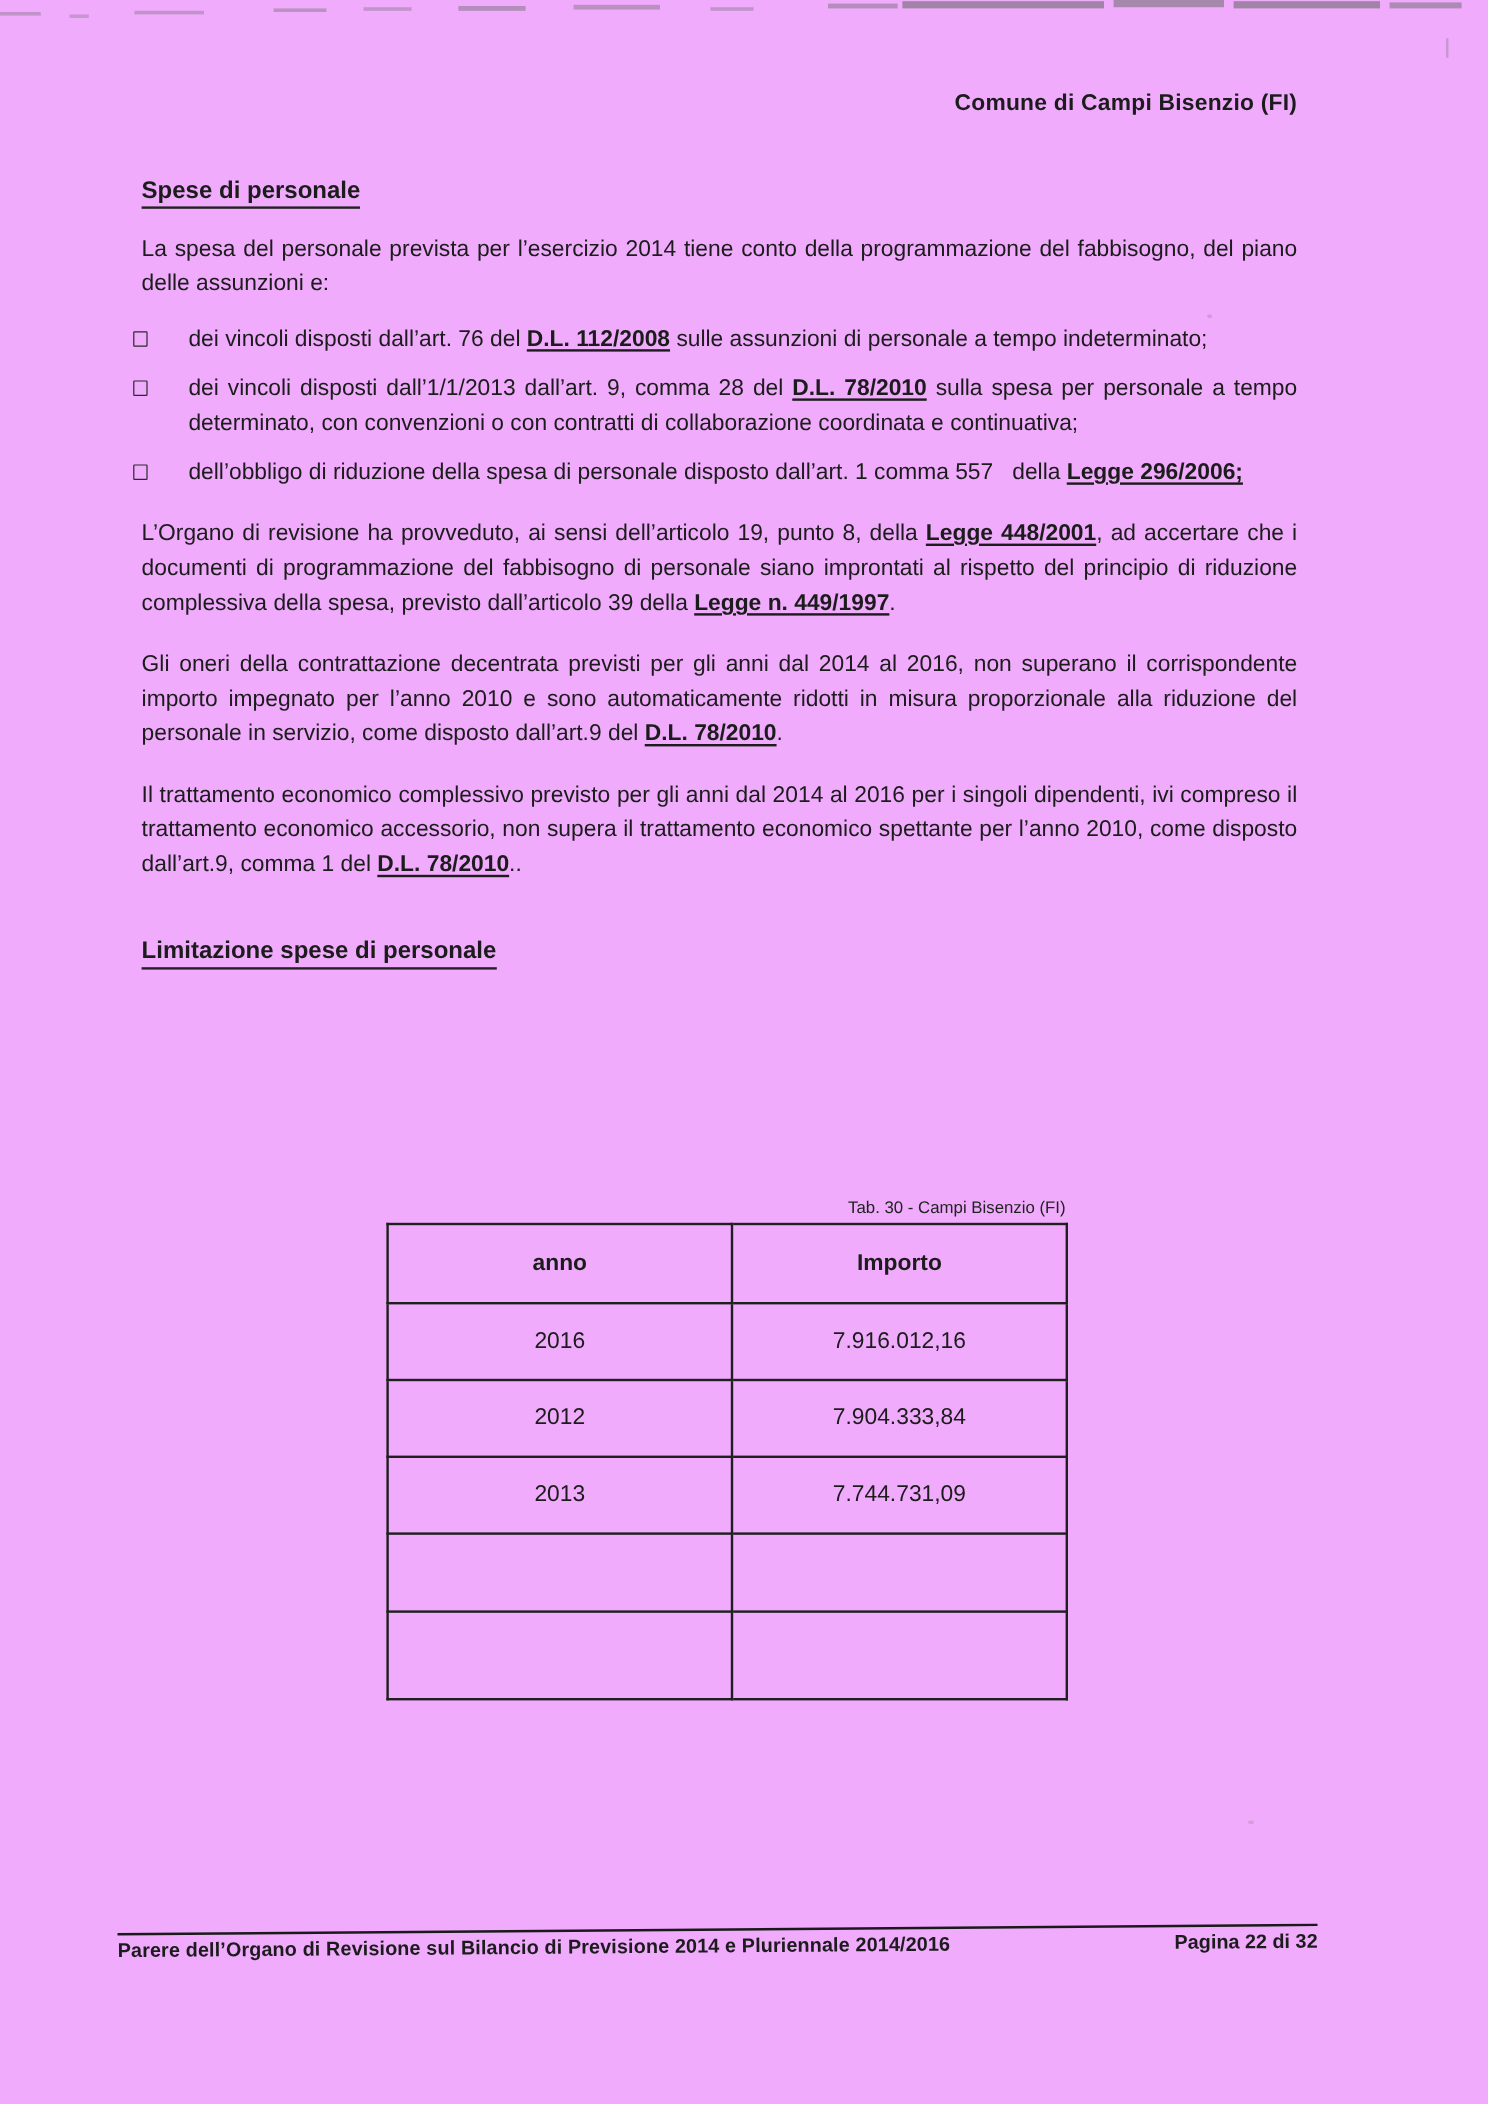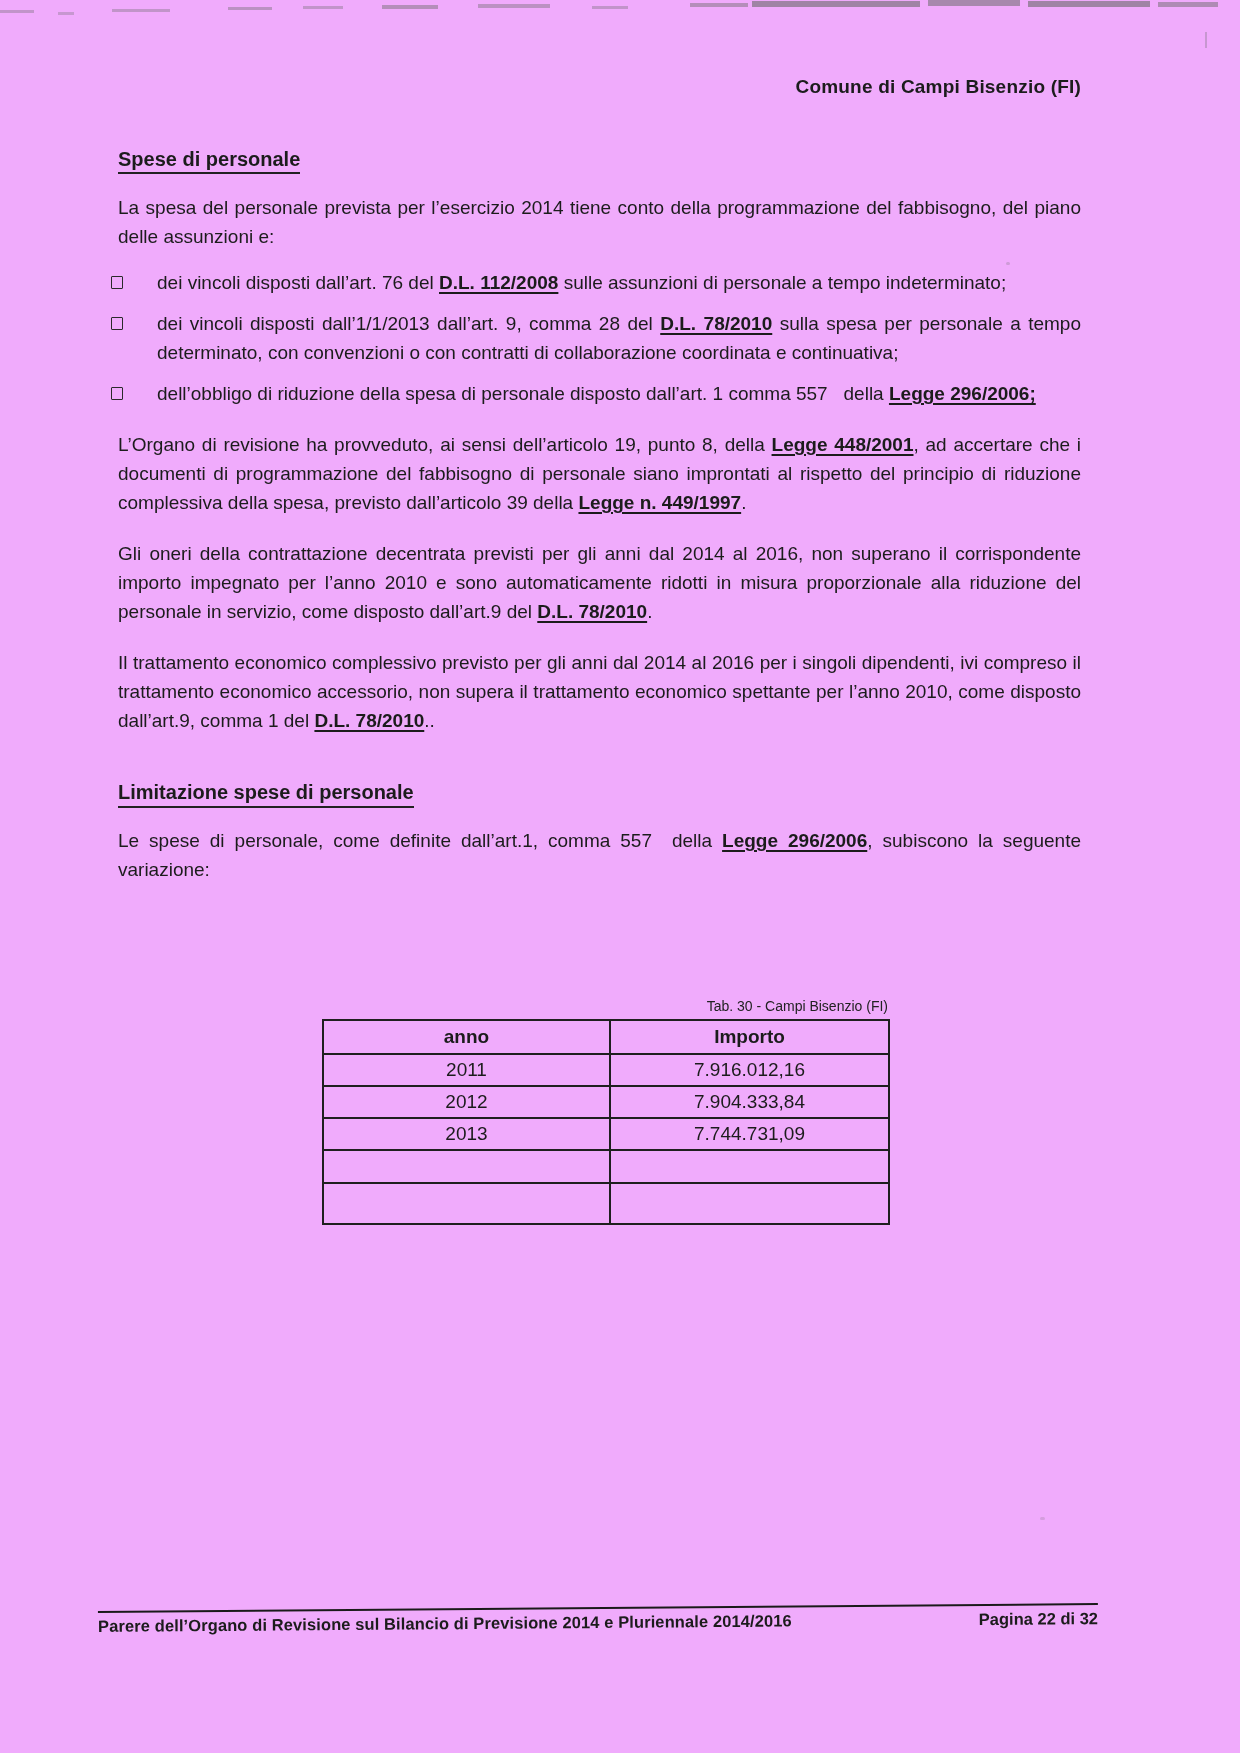--- a/index.html
+++ b/index.html
@@ -89,21 +89,21 @@
   }
   table.data{
     border-collapse:collapse;
     width:568px;
     table-layout:fixed;
   }
   table.data th, table.data td{
     border:2px solid #1f1f1f;
     text-align:center;
     font-size:19px;
-    padding:0;
+    padding:16px;
     height:30px;
     vertical-align:middle;
   }
   table.data{border:2.5px solid #161616;}
   table.data th{font-weight:bold;height:32px;}
   table.data col.c1{width:287px;}
   table.data tr.empty-a td{height:31px;}
   table.data tr.empty-b td{height:39px;}
   
   .footer{
@@ -206,40 +206,39 @@
     <p class="body gap-lg"><span>L’Organo di revisione ha provveduto, ai sensi dell’articolo 19, punto 8, della </span><span class="u">Legge 448/2001</span><span>, ad accertare che i documenti di programmazione del fabbisogno di personale siano improntati al rispetto del principio di riduzione complessiva della spesa, previsto dall’articolo 39 della </span><span class="u">Legge n. 449/1997</span><span>.</span></p>
 
     <p class="body gap-md"><span>Gli oneri della contrattazione decentrata previsti per gli anni dal 2014 al 2016, non superano il corrispondente importo impegnato per l’anno 2010 e sono automaticamente ridotti in misura proporzionale alla riduzione del personale in servizio, come disposto dall’art.9 del </span><span class="u">D.L. 78/2010</span><span>.</span></p>
 
     <p class="body gap-md"><span>Il trattamento economico complessivo previsto per gli anni dal 2014 al 2016 per i singoli dipendenti, ivi compreso il trattamento economico accessorio, non supera il trattamento economico spettante per l’anno 2010, come disposto dall’art.9, comma 1 del </span><span class="u">D.L. 78/2010</span><span>..</span></p>
 
     <div class="heading2">
       <span class="tl">Limitazione spese di personale</span>
     </div>
 
-    <p class="body"><span>Le spese di personale, come definite dall’art.1, comma 557 &nbsp;della </span><span class="u">Legge 296/2006</span><span>, subiscono la seguente variazione:</span></p>
 
   </div>
 
   <div class="table-wrap">
     <div class="tab-caption">Tab. 30 - Campi Bisenzio (FI)</div>
     <table class="data">
       <colgroup>
           <col class="c1">
           <col class="c2">
         </colgroup>
       <thead>
         <tr>
           <th>anno</th>
           <th>Importo</th>
         </tr>
       </thead>
       <tbody>
         <tr>
-          <td>2011</td>
+          <td>2016</td>
           <td>7.916.012,16</td>
         </tr>
         <tr>
           <td>2012</td>
           <td>7.904.333,84</td>
         </tr>
         <tr>
           <td>2013</td>
           <td>7.744.731,09</td>
         </tr>

